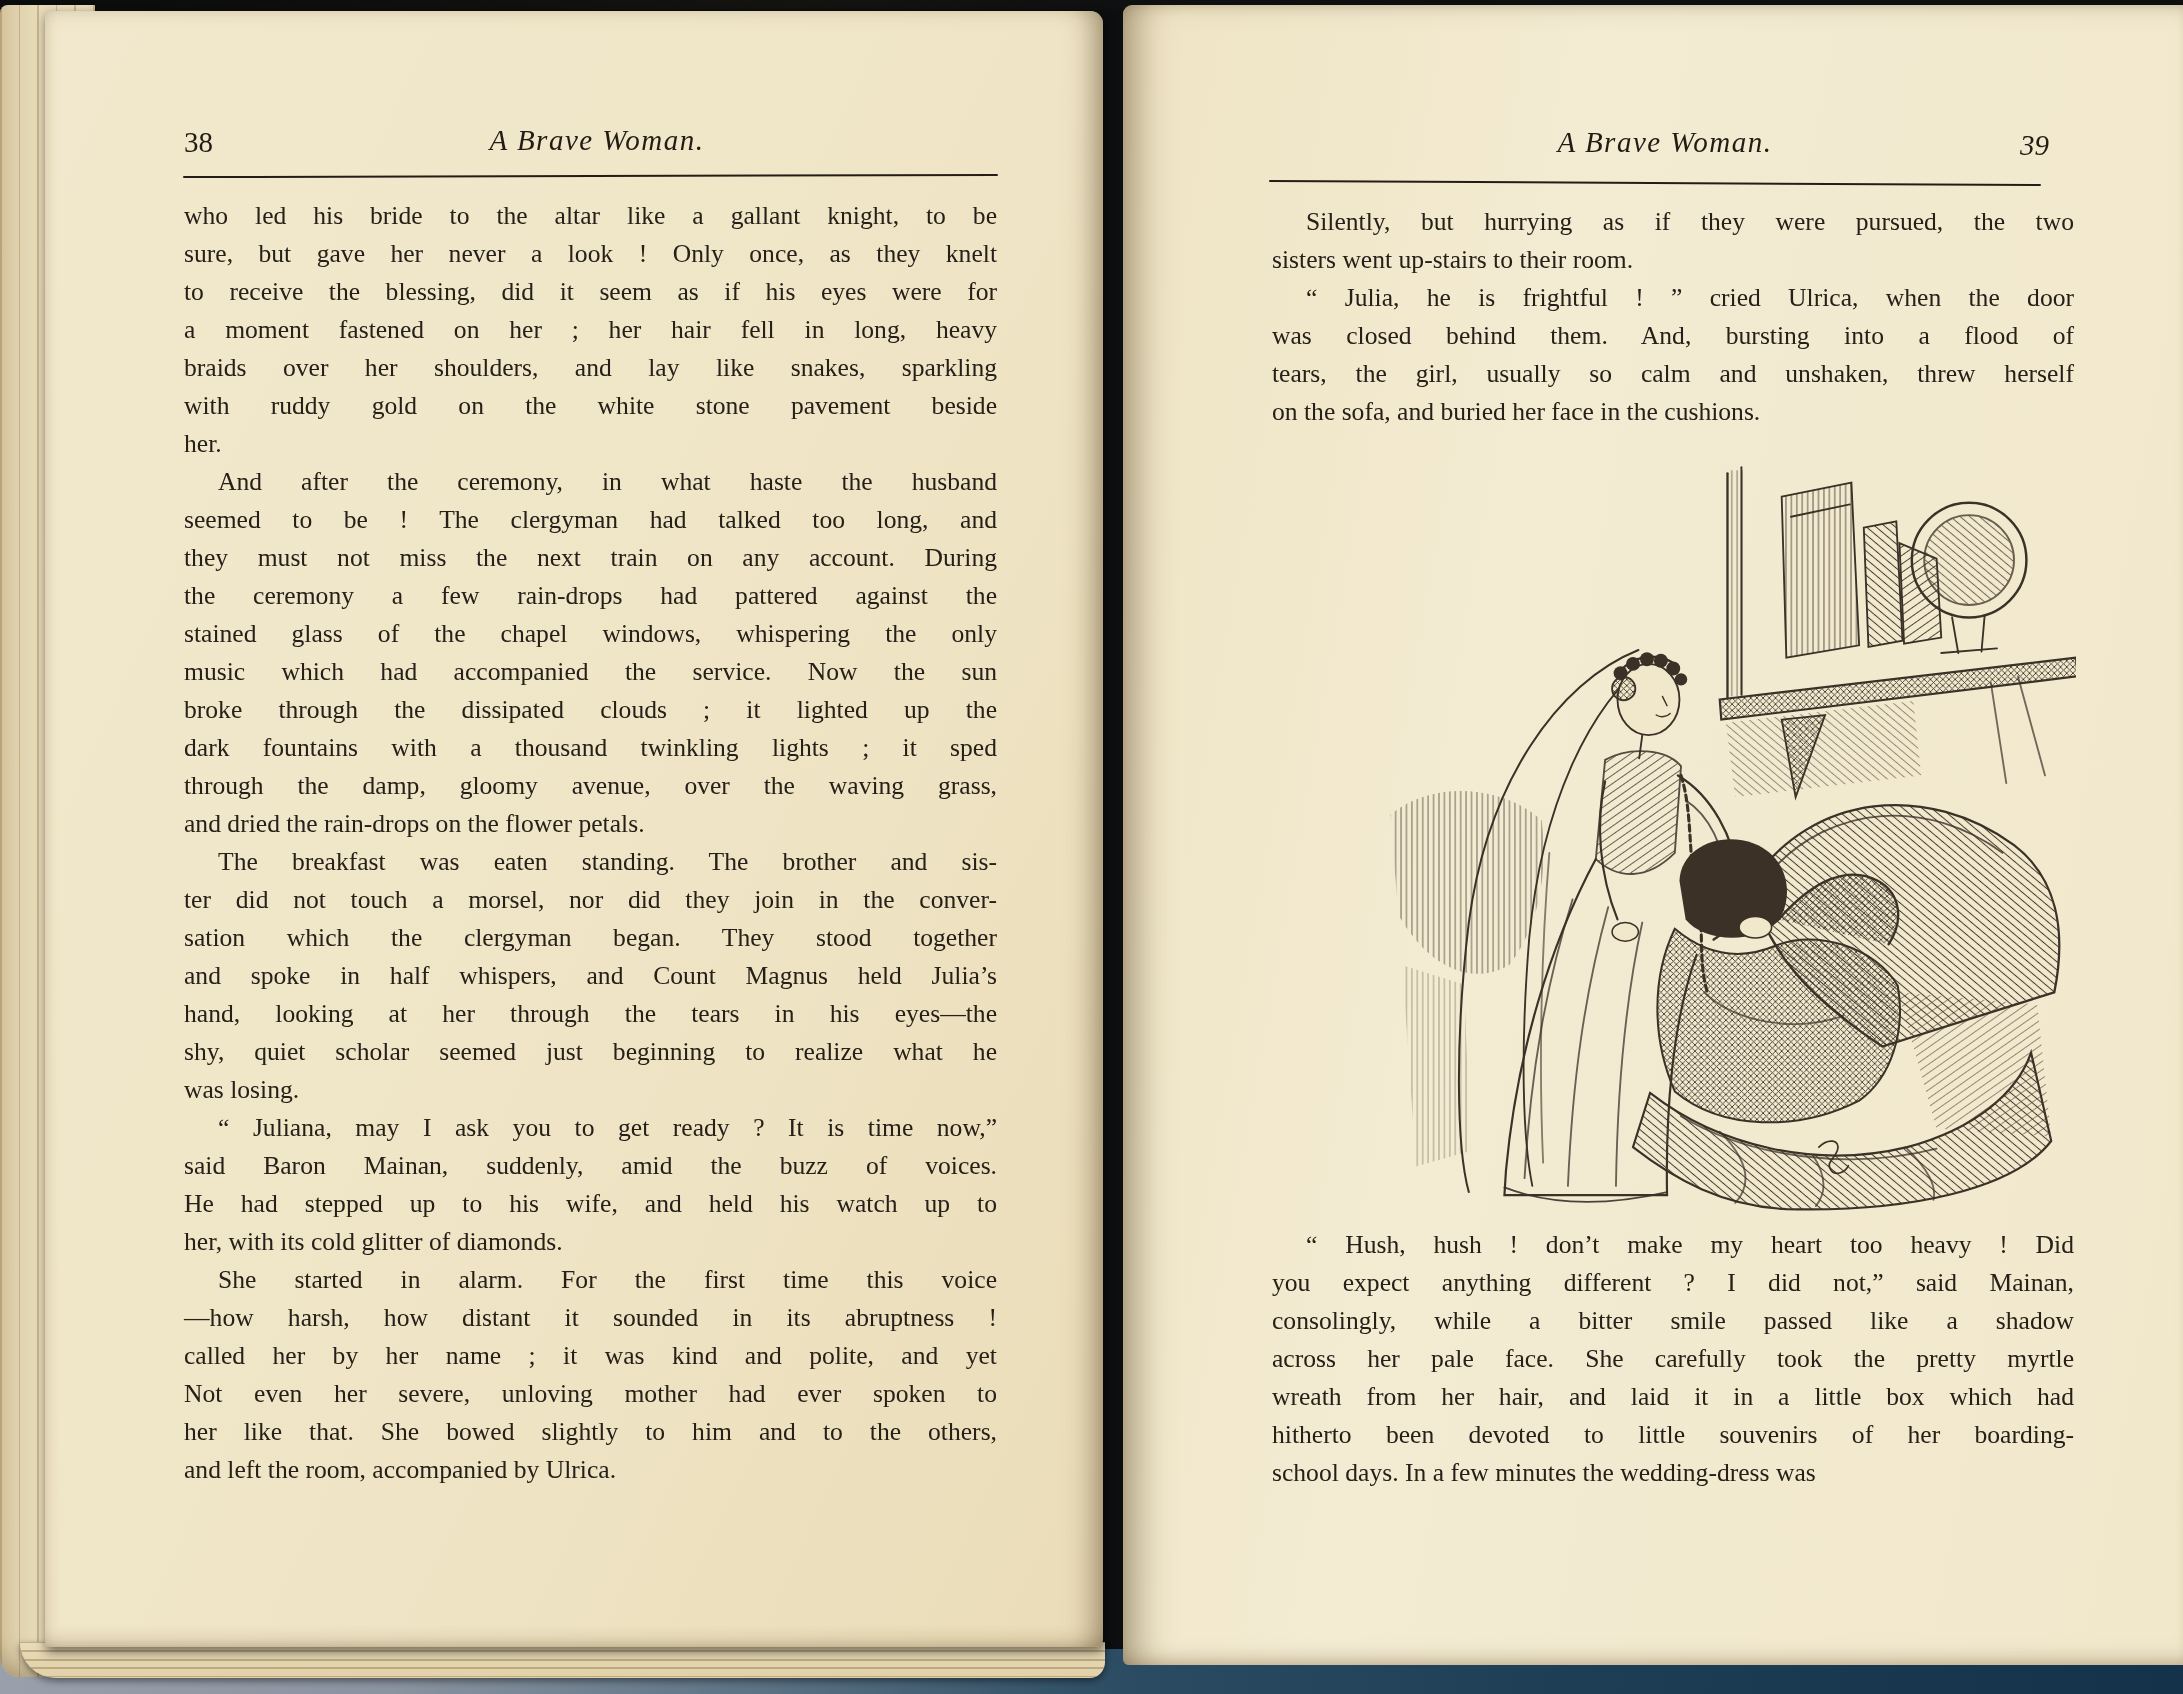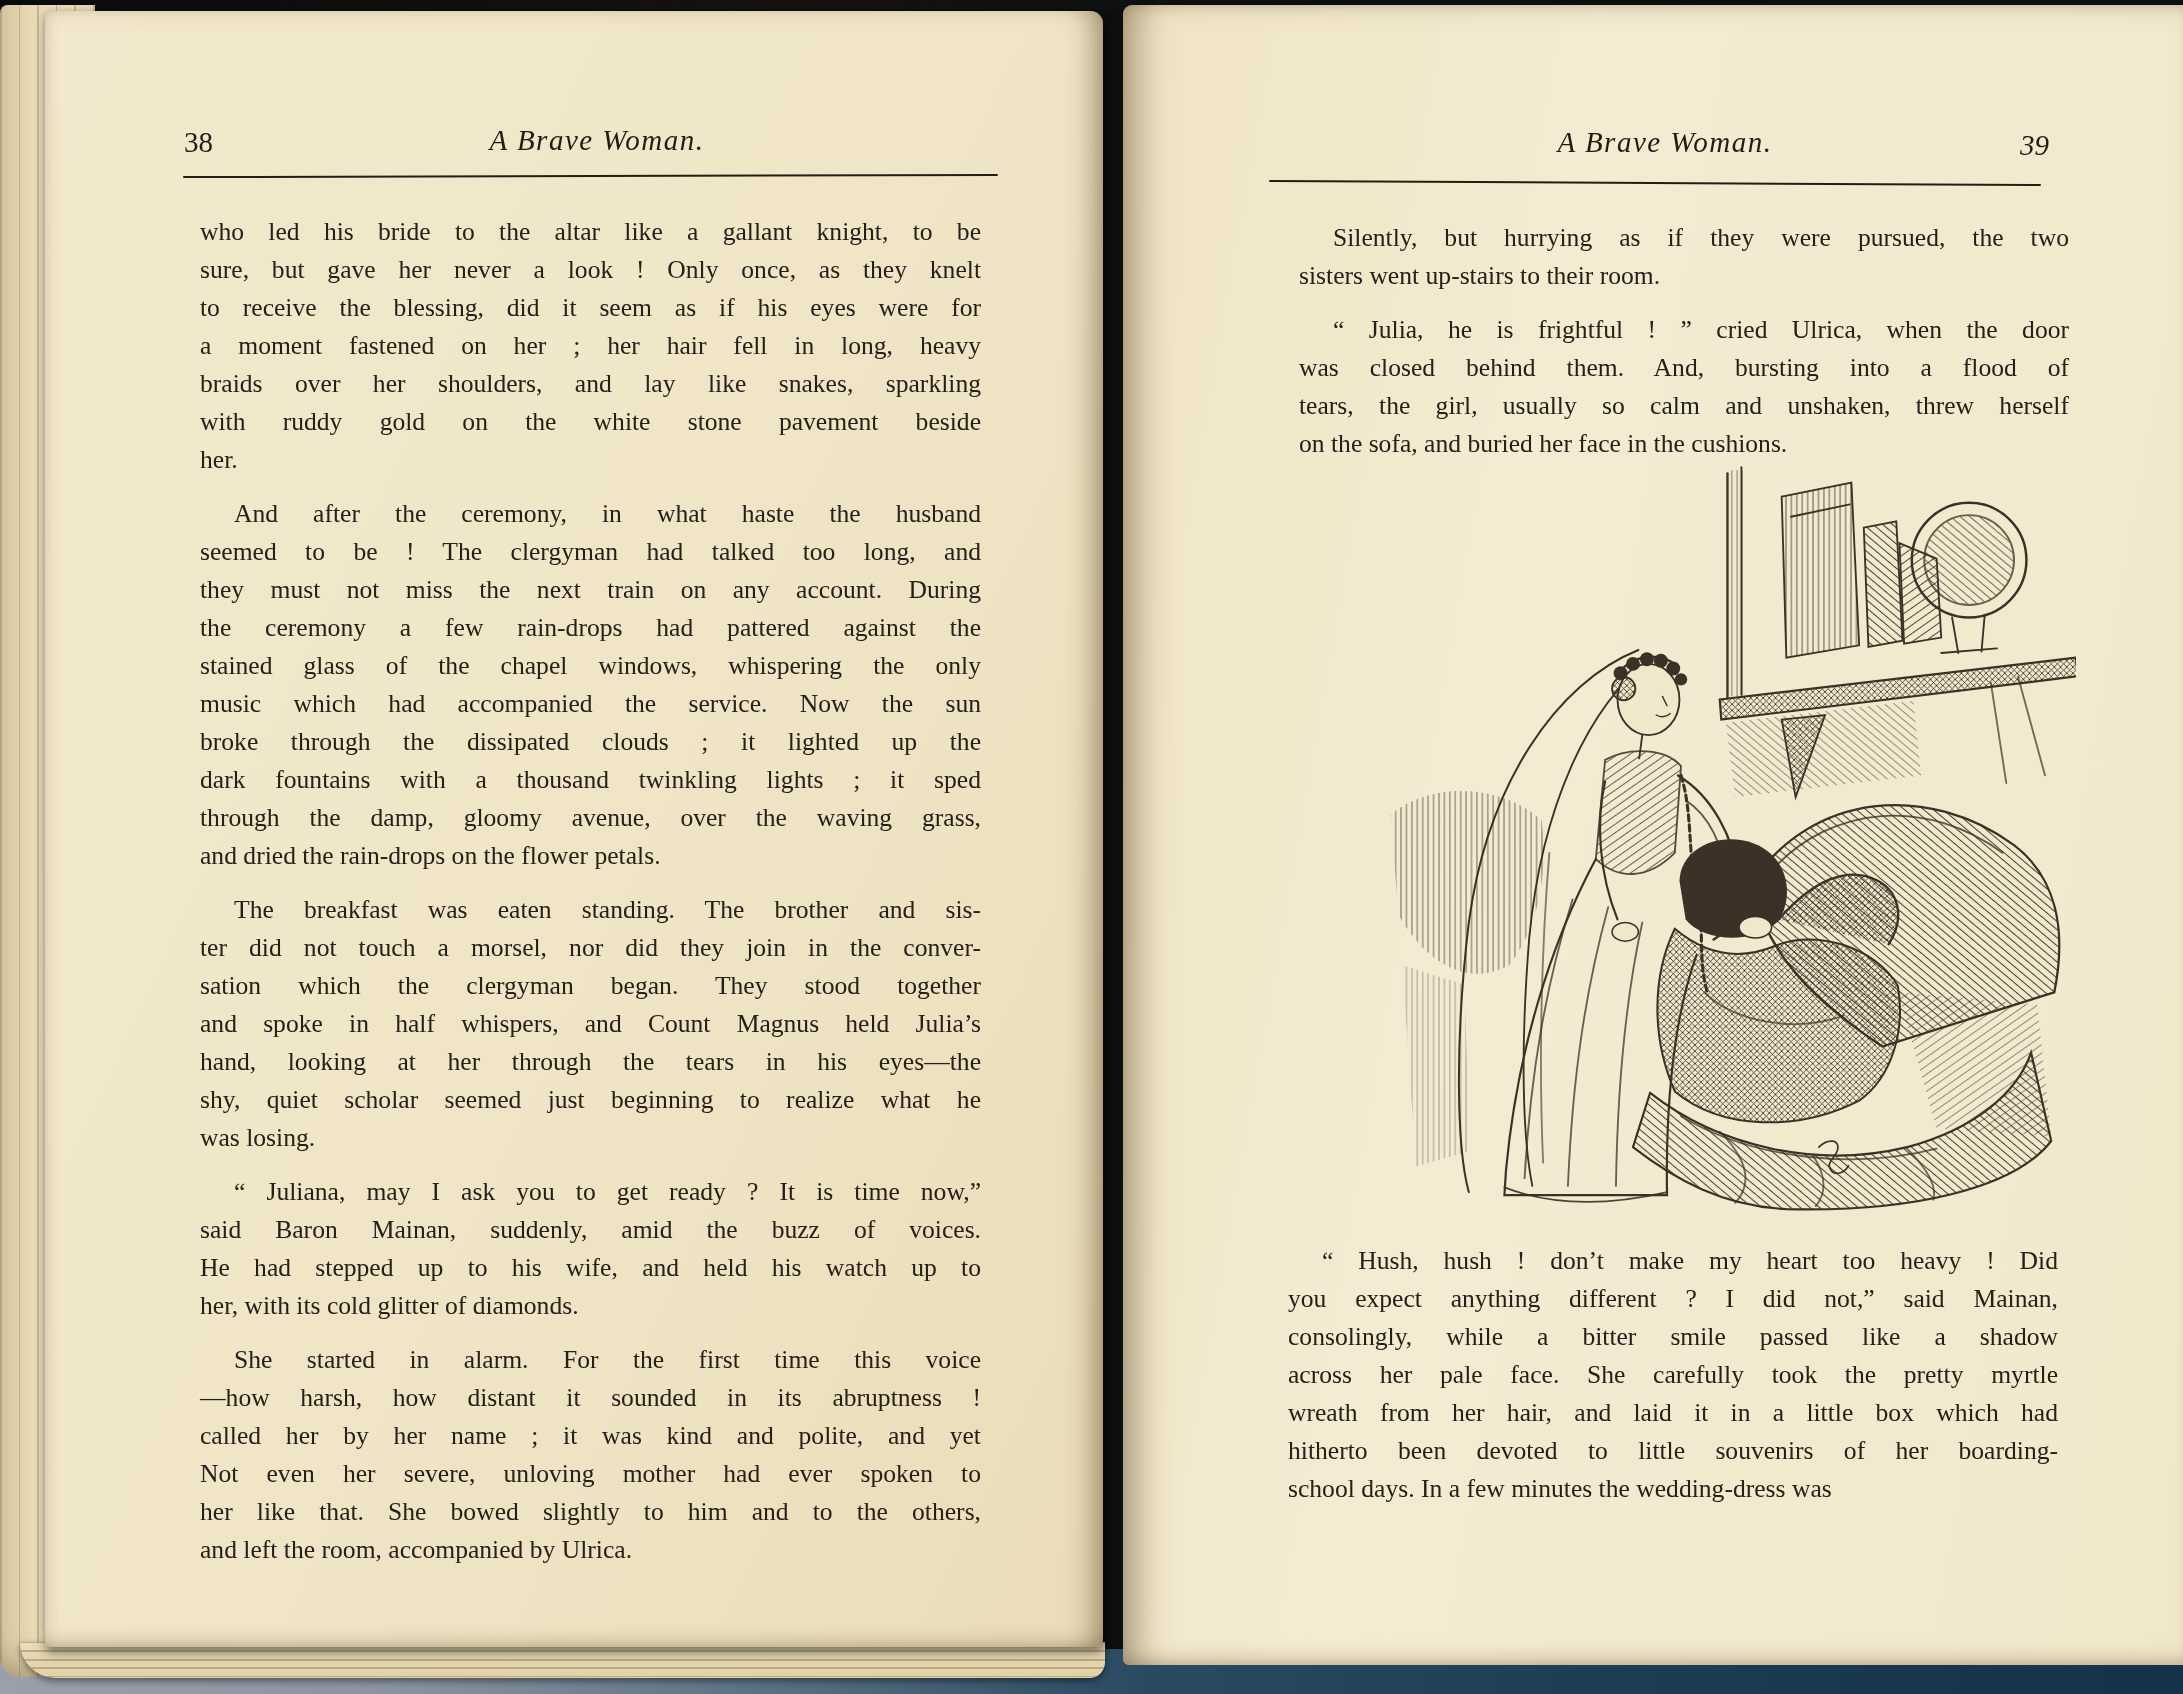--- a/index.html
+++ b/index.html
@@ -58,21 +58,21 @@
       inset 0 7.7px 12.4px -9.3px rgba(90,70,40,.30);
   }
   .hdr-title{
     position:absolute;
     font-style:italic;font-size:29px;letter-spacing:1.5px;color:#221c14;
     white-space:nowrap;transform:translateX(-50%);text-align:right;
   }
   .hdr-num{position:absolute;font-size:29px;color:#221c14;}
   .hdr-rule{position:absolute;height:2.3px;background:#231d15;border-radius:1.5px;}
   .textcol{position:absolute;color:#262019;}
-  .para{margin:16px;}
+  .para{margin:0;}
   .line{
     font-size:25.6px;line-height:38px;
     text-align:justify;text-align-last:justify;
     color:#262019;
   }
   .line-last{text-align-last:left;}
   .line-indent{text-indent:34px;}
   .illustration{position:absolute;}
   .illustration svg{display:block;width:100%;height:100%;}
 </style>
@@ -133,21 +133,21 @@
         <div class="line">her like that.  She bowed slightly to him and to the others,</div>
         <div class="line line-last">and left the room, accompanied by Ulrica.</div>
       </div>
     </div>
 </div>
 
 <div class="page page-right">
   <span class="hdr-title" style="left:542px;top:121px;">A Brave Woman.</span>
   <span class="hdr-num" style="left:897px;top:124px;font-style:italic;">39</span>
   <div class="hdr-rule" style="left:146px;top:177px;width:772px;transform:rotate(0.3deg);"></div>
-  <div class="textcol" style="left:160px;top:198px;width:802px;">
+  <div class="textcol" style="left:149px;top:198px;width:802px;">
       <div class="para">
         <div class="line line-indent">Silently, but hurrying as if they were pursued, the two</div>
         <div class="line line-last">sisters went up-stairs to their room.</div>
       </div>
       <div class="para">
         <div class="line line-indent">“ Julia, he is frightful ! ” cried Ulrica, when the door</div>
         <div class="line">was closed behind them.  And, bursting into a flood of</div>
         <div class="line">tears, the girl, usually so calm and unshaken, threw herself</div>
         <div class="line line-last">on the sofa, and buried her face in the cushions.</div>
       </div>

